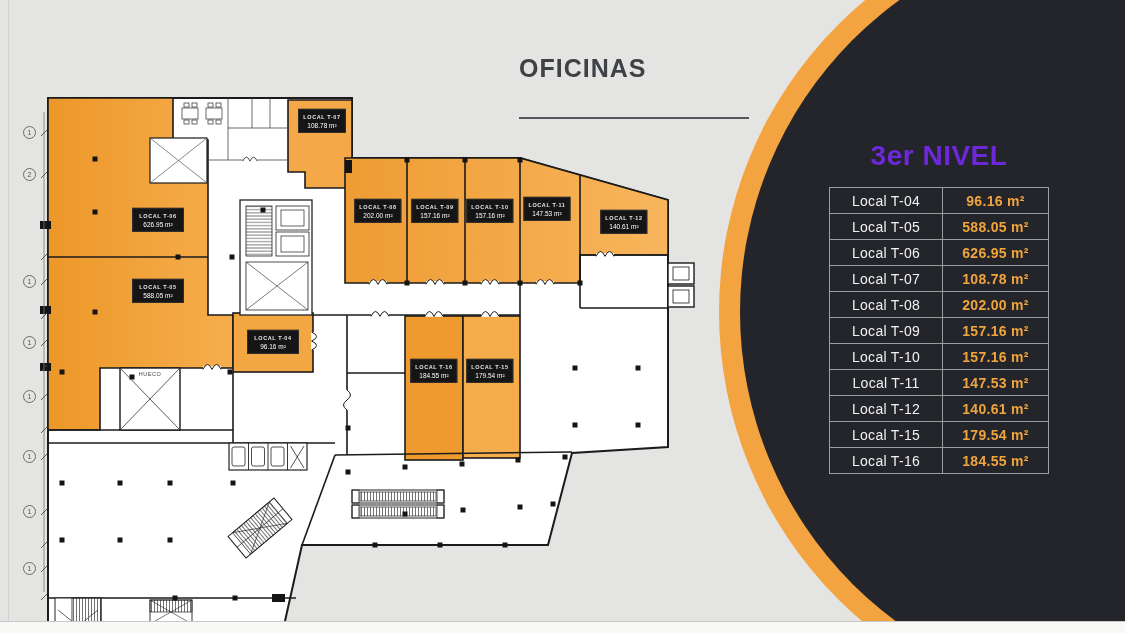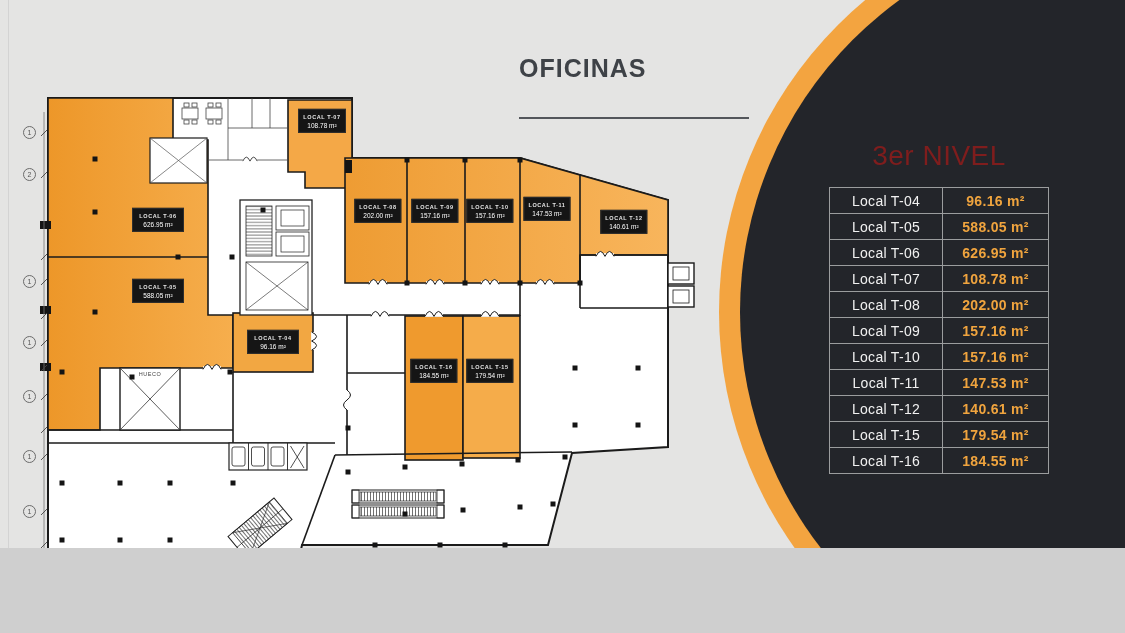--- a/index.html
+++ b/index.html
@@ -1,16 +1,16 @@
 <!DOCTYPE html>
 <html><head>
 <meta charset="utf-8">
 <style>
   html,body{margin:0;padding:0;background:#cfcfcf;}
-  .stage{position:relative;width:1125px;height:548px;overflow:hidden;background:#E4E4E3;
+  .stage{position:relative;width:1125px;height:633px;overflow:hidden;background:#E4E4E3;
          font-family:"Liberation Sans",sans-serif;}
   .stage *{box-sizing:border-box;}
   svg.plan{position:absolute;left:0;top:0;z-index:1;}
 
   
   .plate{position:absolute;z-index:2;transform:translate(-50%,-50%);
          background:#151515;color:#fff;text-align:center;
          padding:3px 4px 2px 4px;border:1px solid #2e2e2e;min-width:52px;}
   .plate .l1{font-size:5.5px;letter-spacing:.6px;font-weight:bold;color:#e8e8e8;display:block;line-height:1.5;}
   .plate .l2{font-size:6.5px;color:#fff;display:block;line-height:1.4;}
@@ -26,21 +26,21 @@
         background:#F3A440;z-index:3;}
   .dark-circle{position:absolute;left:740px;top:-73px;width:770px;height:770px;border-radius:50%;
         background:#23252A;z-index:3;}
 
   .heading{position:absolute;left:519px;top:54px;z-index:2;color:#3E4247;
            font-size:25px;font-weight:600;letter-spacing:1px;line-height:1.16;}
   .heading-underline{position:absolute;left:519px;top:117px;width:230px;height:2px;
            background:#53565B;z-index:2;}
 
   .panel{position:absolute;left:828px;top:140px;width:222px;z-index:4;}
-  .level-title{width:100%;text-align:center;color:#7f1d1d;font-size:28px;font-weight:normal;
+  .level-title{width:100%;text-align:center;color:#6d28d9;font-size:28px;font-weight:bold;
            letter-spacing:.5px;margin:0 0 16px 0;}
   .utable{width:220px;margin-left:1px;}
   .trow{display:flex;height:27px;border:1px solid #9B9D9E;margin-top:-1px;align-items:stretch;}
   .tcell{display:flex;align-items:center;justify-content:center;}
   .tcell.label{width:113px;color:#F1F1F1;font-size:14px;letter-spacing:.3px;border-right:1px solid #9B9D9E;}
   .tcell.value{flex:1;color:#F0A43E;font-size:14px;font-weight:bold;letter-spacing:.3px;}
 
   .bottom-strip{position:absolute;left:0;top:621px;width:1125px;height:12px;background:#F8F8F7;
            border-top:1px solid #C8C8C8;z-index:6;}
   .left-edge{position:absolute;left:8px;top:0;width:1px;height:633px;background:rgba(0,0,0,.07);z-index:5;}

